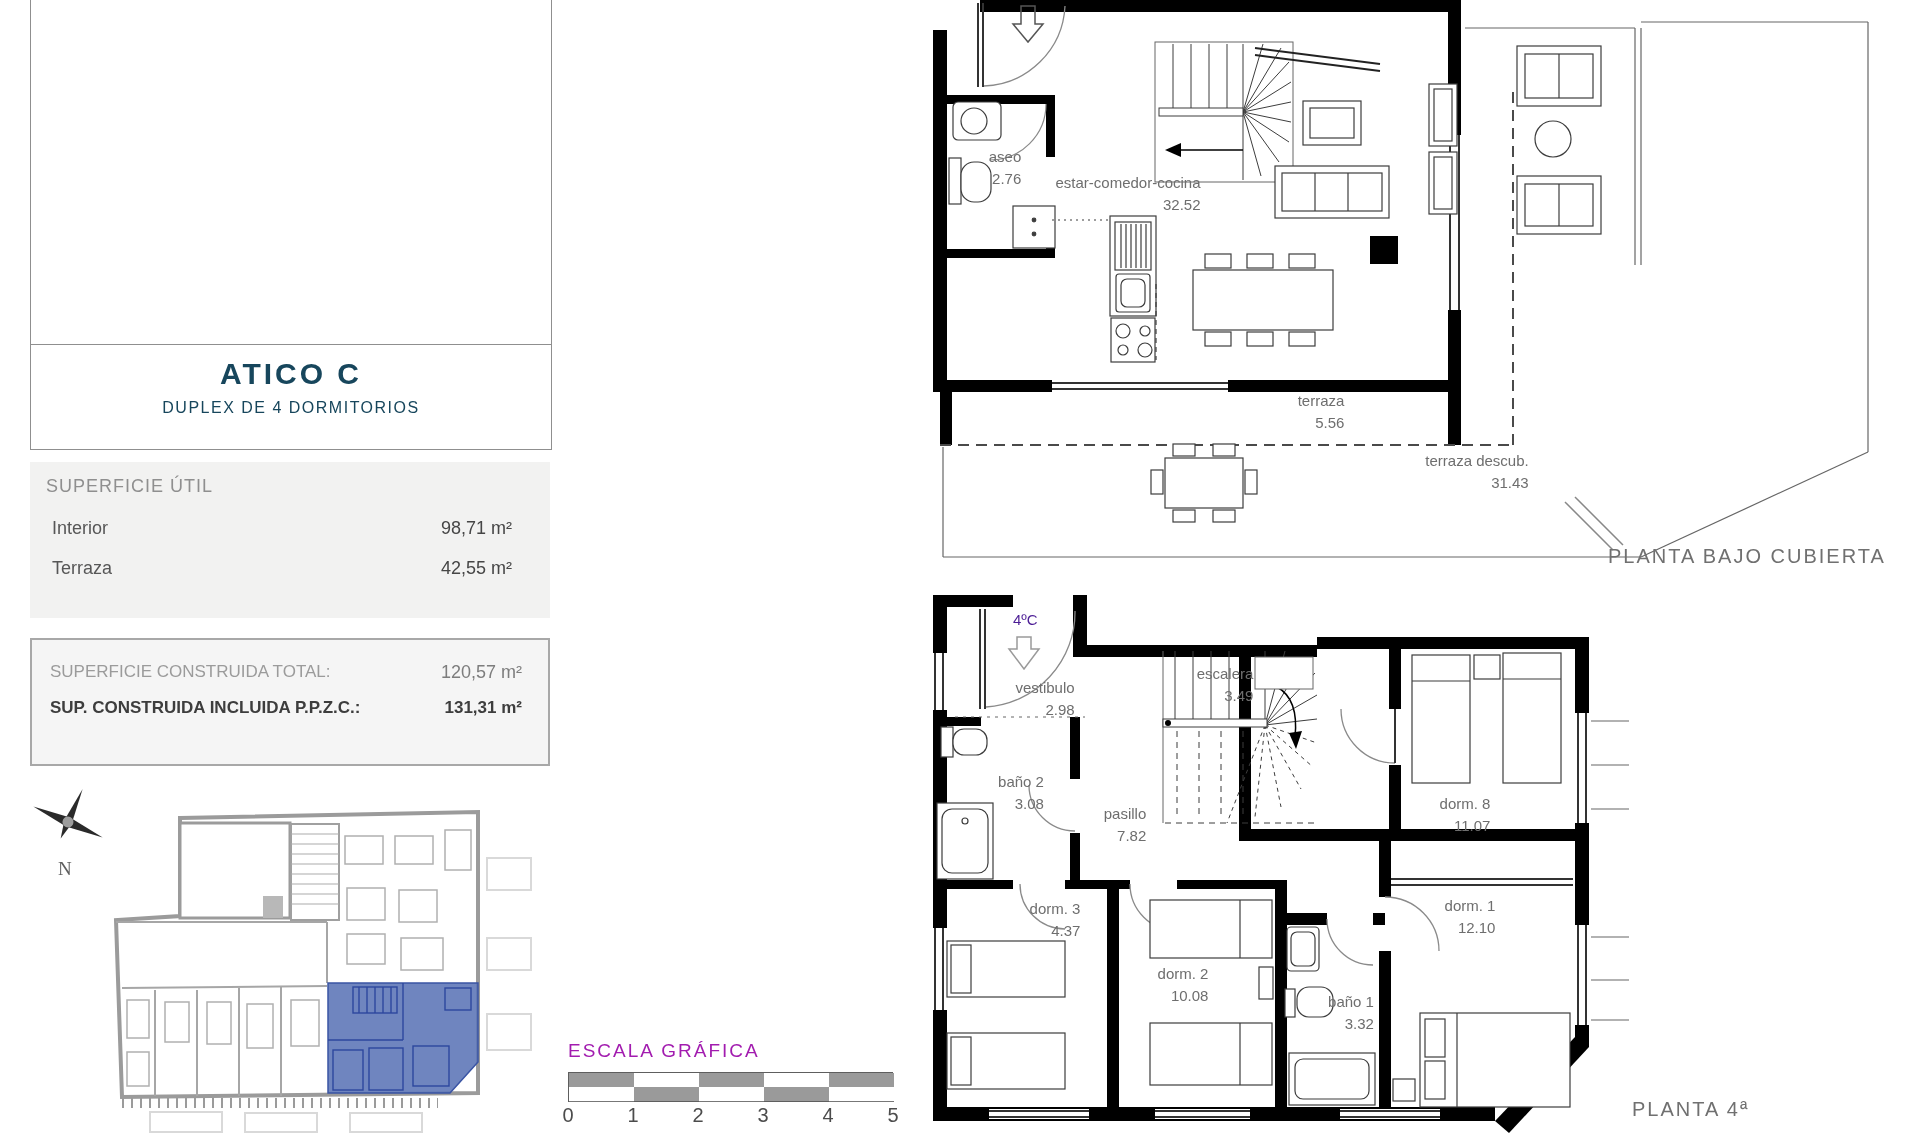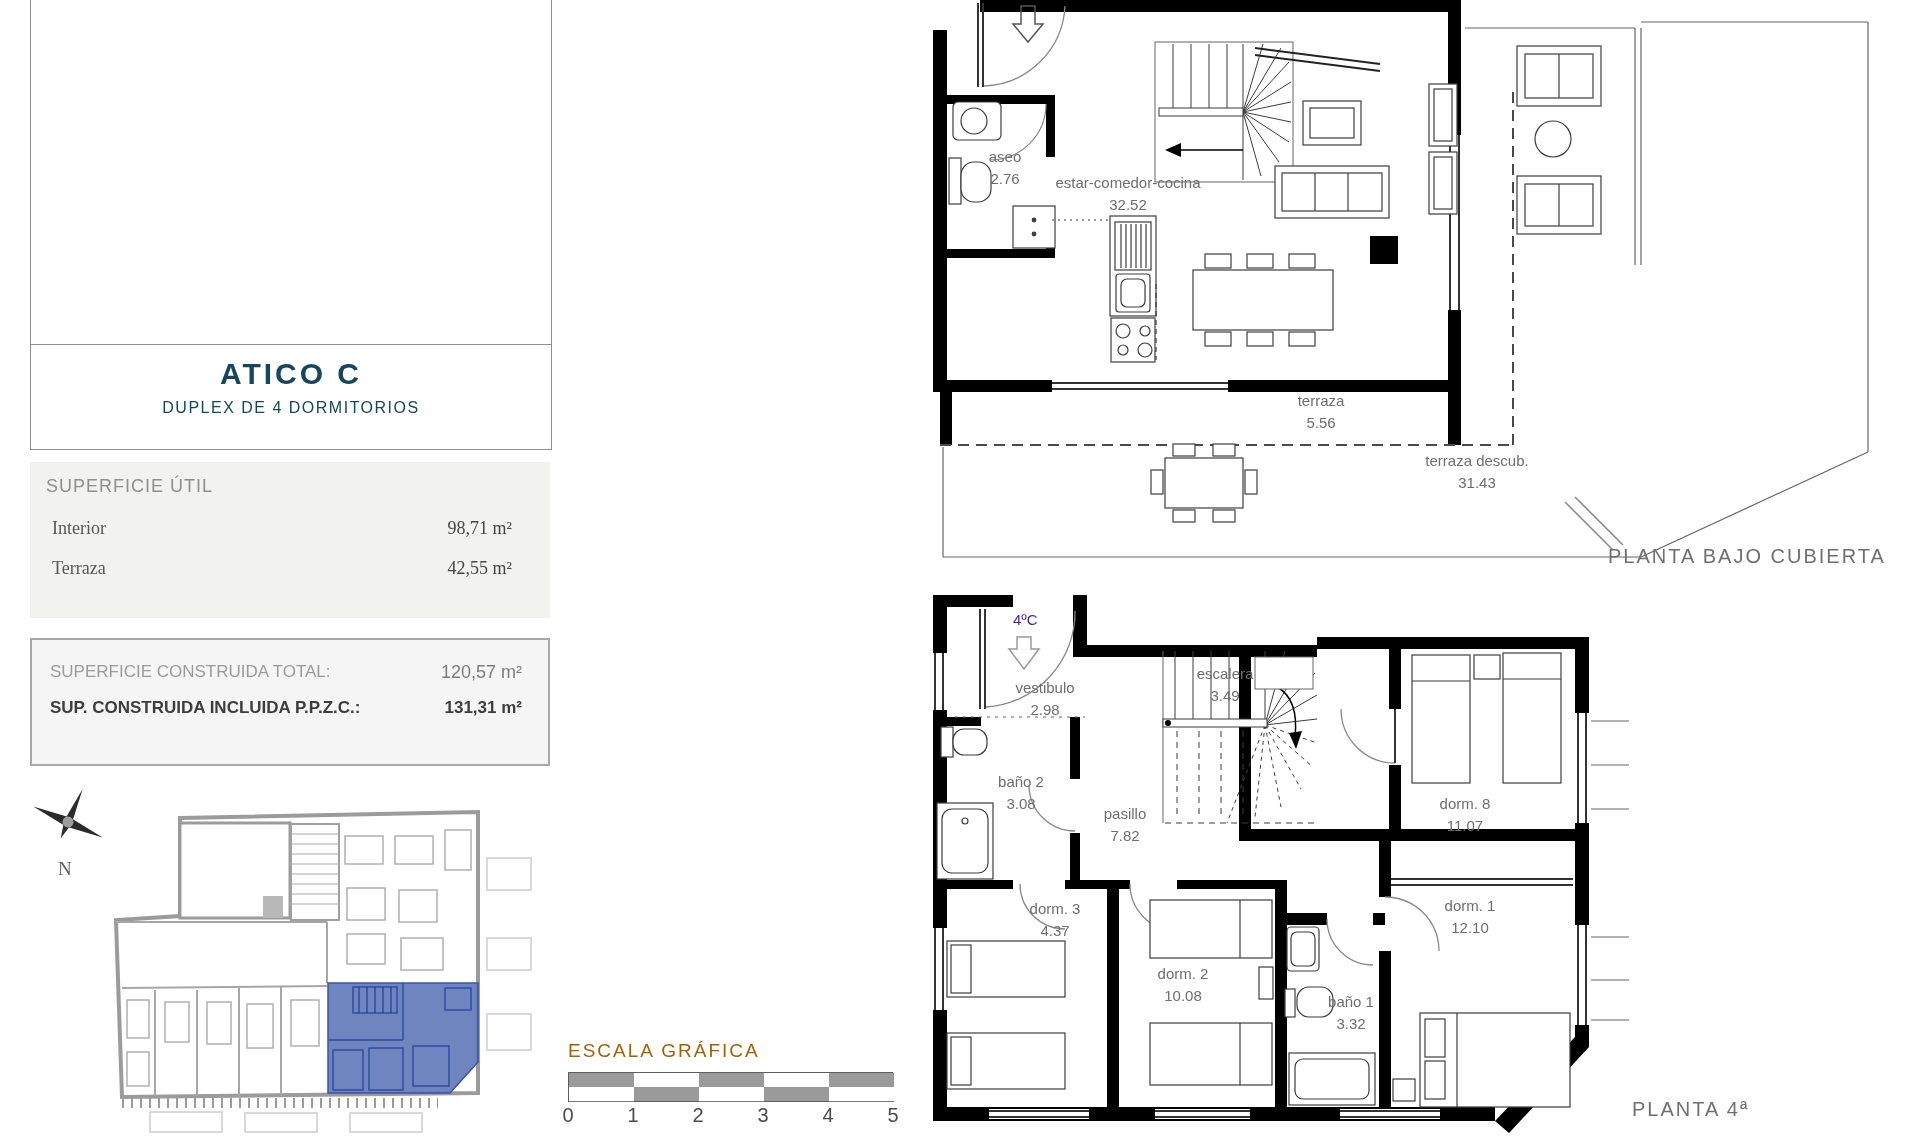--- a/index.html
+++ b/index.html
@@ -6,36 +6,36 @@
   .page{position:relative;width:1920px;height:1140px;background:#ffffff;
         font-family:"Liberation Sans",sans-serif;overflow:hidden;}
   .abs{position:absolute;}
   
   .box-empty{left:30px;top:-10px;width:520px;height:354px;border:1.5px solid #8f8f8f;background:#fff;}
   .box-title{left:30px;top:344px;width:520px;height:104px;border:1.5px solid #8f8f8f;background:#fff;text-align:center;}
   .main-title{margin-top:12px;font-size:30px;font-weight:bold;letter-spacing:3px;color:#17465c;}
   .sub-title{margin-top:8px;font-size:16px;letter-spacing:1.5px;color:#17465c;}
   .panel-util{left:30px;top:462px;width:520px;height:156px;background:#f2f2f1;}
   .panel-util h3{margin:14px 0 0 16px;font-size:18px;font-weight:normal;letter-spacing:1px;color:#8f8f8f;}
-  .srow{position:absolute;left:22px;right:38px;font-size:18px;color:#575757;font-family:Liberation Serif, serif;}
+  .srow{position:absolute;left:22px;right:38px;font-size:18px;color:#575757;}
   .srow .val{position:absolute;right:0;color:#464646;}
   .panel-cons{left:30px;top:638px;width:516px;height:124px;background:#f5f5f5;border:2px solid #a8a8a8;}
   .crow{position:absolute;left:18px;right:26px;font-size:17px;}
   .crow.light{color:#9b9b9b;}
   .crow.light .val{color:#7d7d7d;font-size:18px;}
   .crow.dark{color:#3d3d3d;font-weight:bold;}
   .crow .val{position:absolute;right:0;}
   
   .rlabel{position:absolute;transform:translateX(-50%);text-align:center;color:#6e6e6e;
           font-size:15px;line-height:1.45;white-space:nowrap;}
-  .rlabel span{display:block;}
+  .rlabel span{display:block;text-align:right;}
   .plan-title{position:absolute;color:#707070;font-size:20px;letter-spacing:2px;white-space:nowrap;}
   .entry-label{position:absolute;color:#4c1d95;font-size:15px;}
   
-  .scale-title{left:568px;top:1040px;font-size:19px;letter-spacing:2px;color:#a16207;}
+  .scale-title{left:568px;top:1040px;font-size:19px;letter-spacing:2px;color:#a21caf;}
   .scalebar{left:568px;top:1072px;width:325px;height:30px;border:1px solid #5e5e5e;box-sizing:border-box;}
   .scalebar .cell{position:absolute;width:65px;height:14px;}
   .cell.g{background:#9a9a9a;}
   .cell.w{background:#ffffff;border-bottom:1px solid #777;}
   .tick{position:absolute;top:1104px;width:24px;text-align:center;font-size:20px;color:#4c4c4c;}
   .compass-n{left:58px;top:858px;font-size:19px;color:#5e5e5e;font-family:"Liberation Serif",serif;}
 </style>
 </head>
 <body>
 

